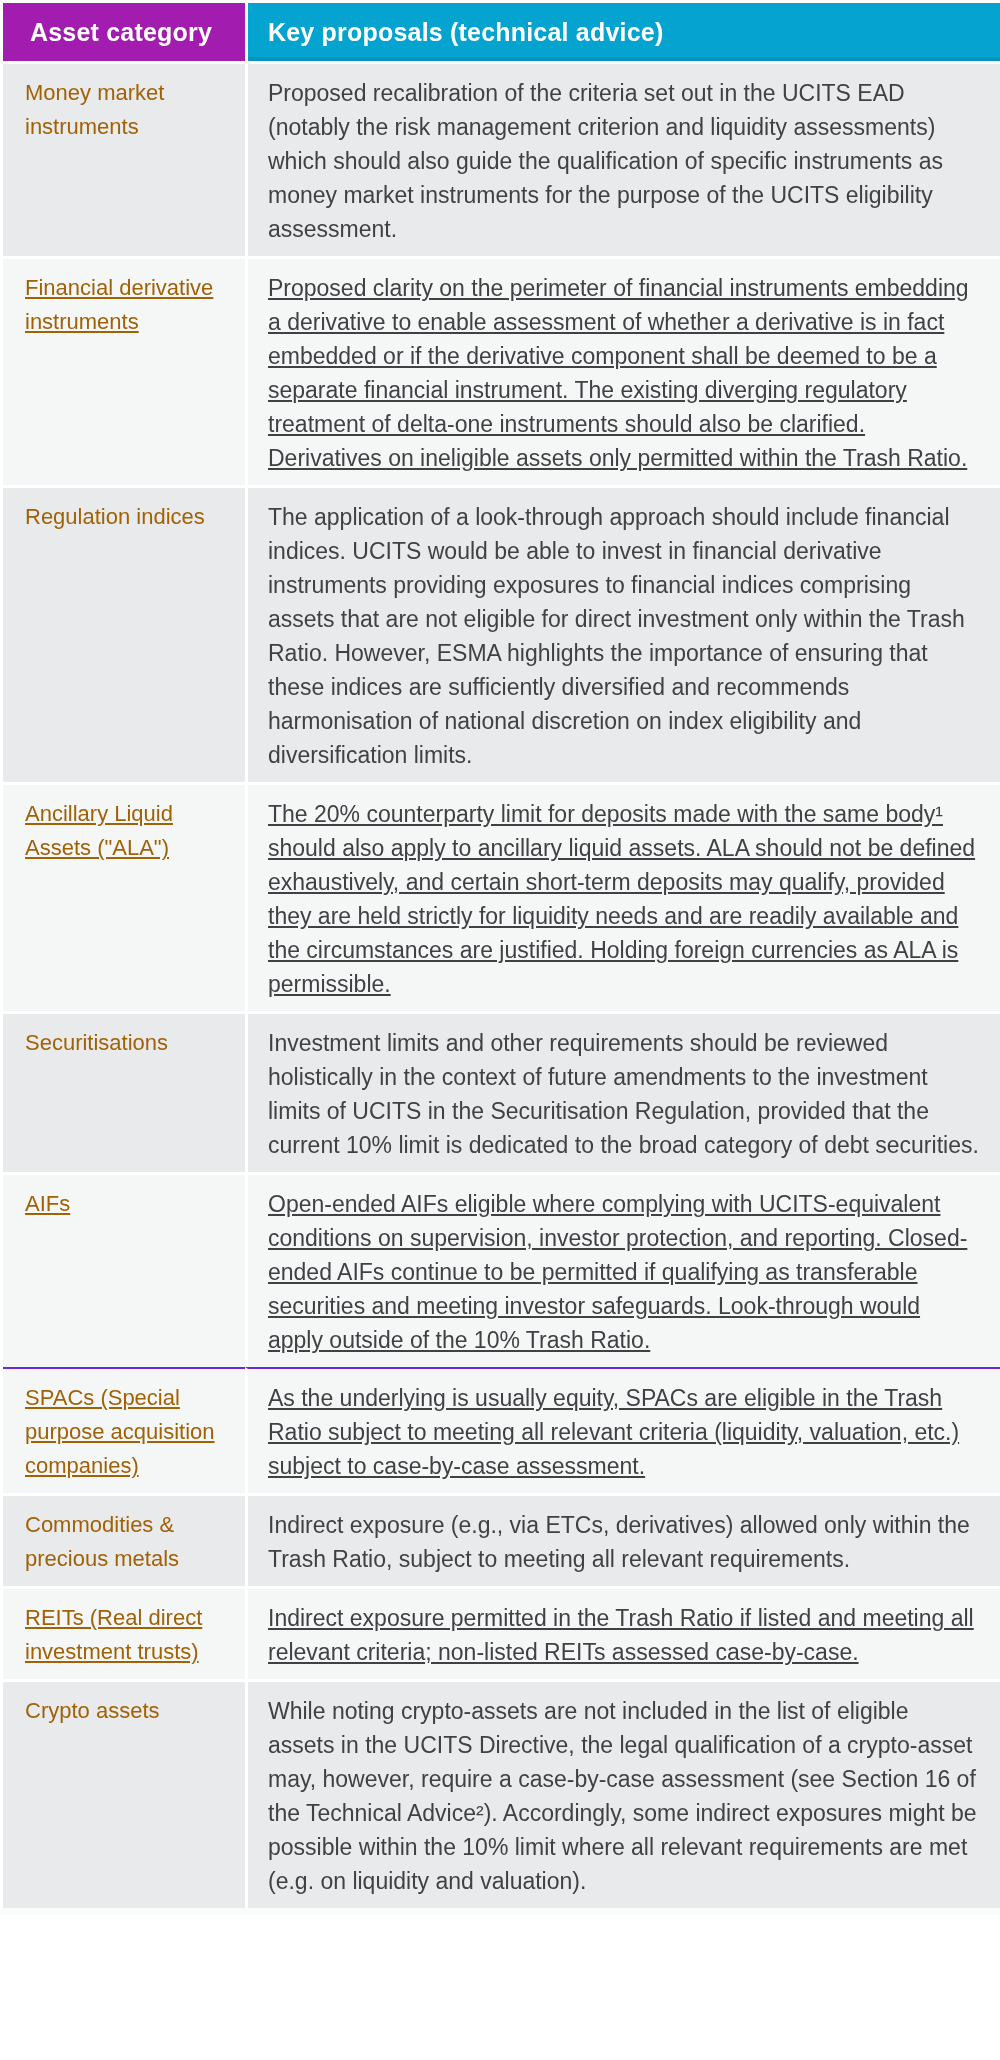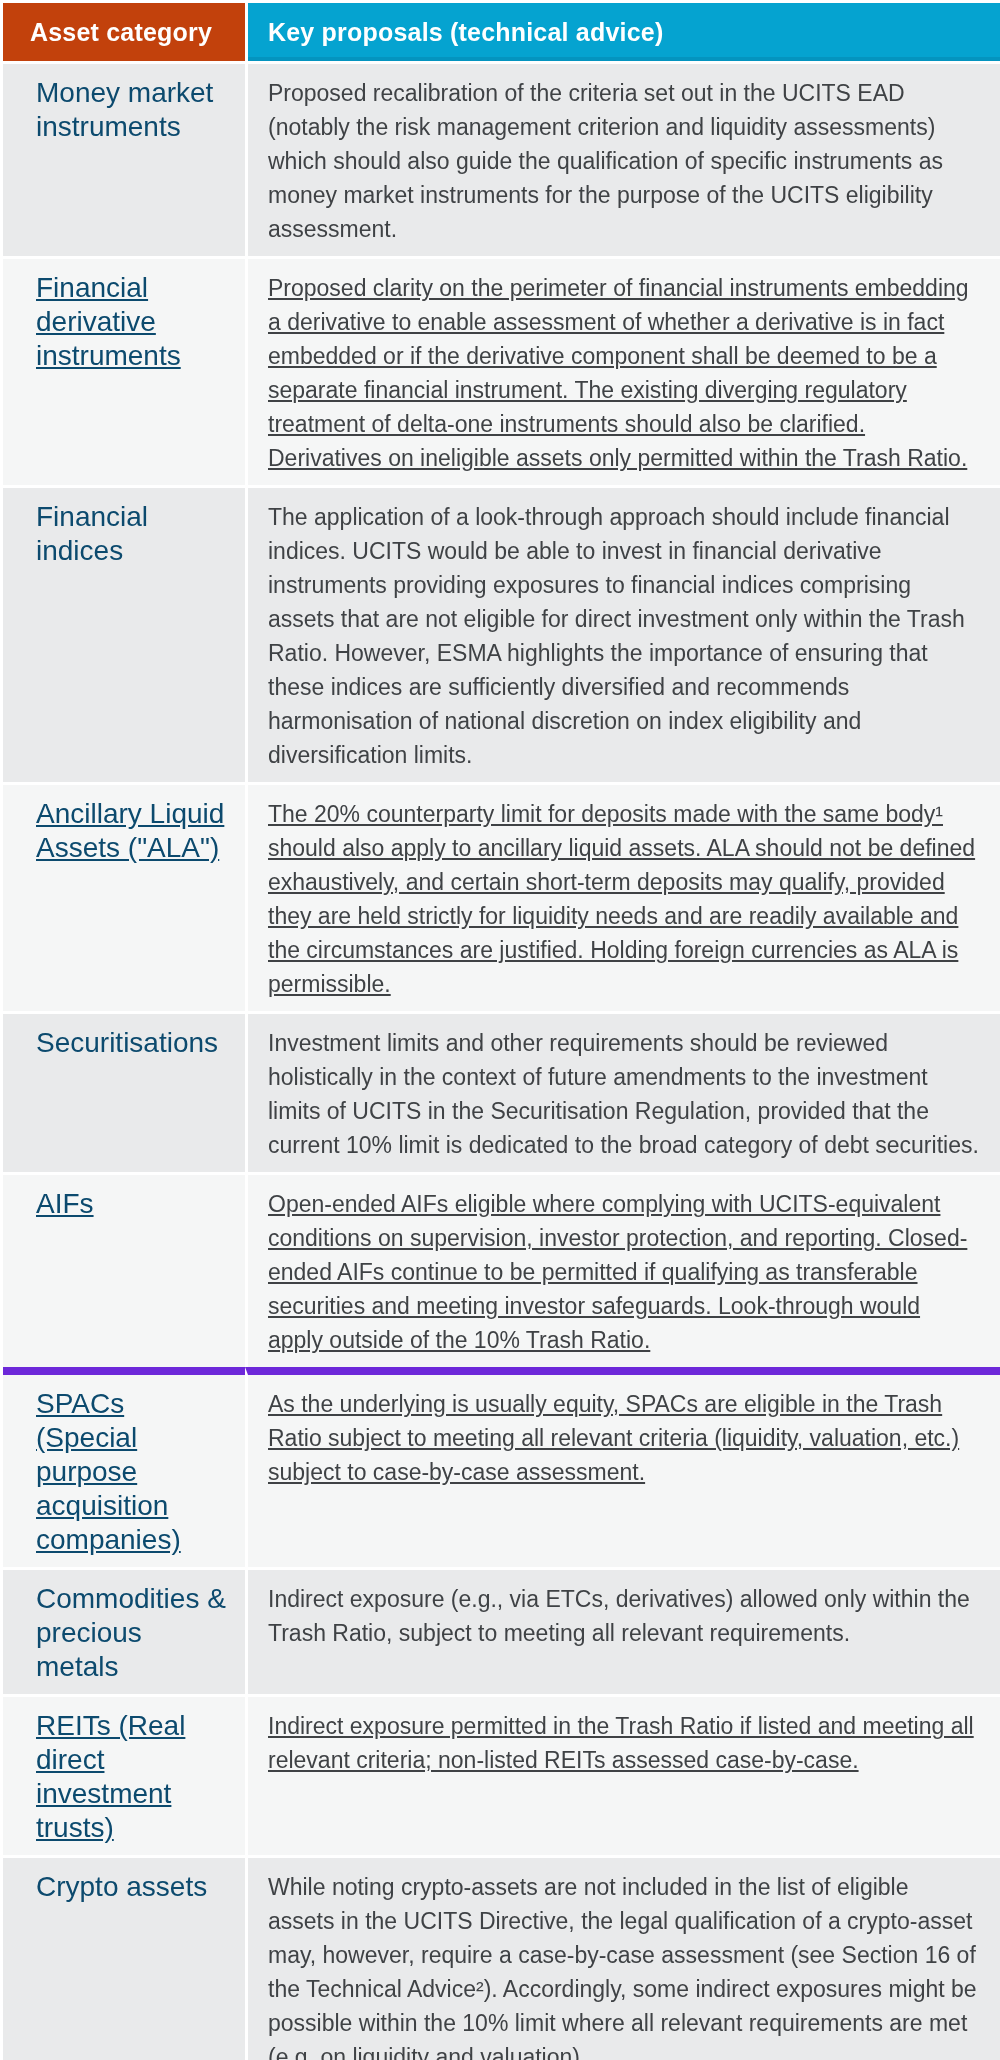--- a/index.html
+++ b/index.html
@@ -25,58 +25,58 @@
   }
   .row { display: table-row; }
   .cell {
     display: table-cell;
     vertical-align: top;
     box-sizing: border-box;
   }
   
   .hdr-cat {
     width: 242px;
-    background: #c2410c;
+    background: #a21caf;
     color: #ffffff;
     font-size: 25px;
     font-weight: 700;
     letter-spacing: 0.2px;
     padding: 15px 8px 14px 27px;
   }
   .hdr-prop {
     background: #05a3d0;
     color: #ffffff;
     font-size: 25px;
     font-weight: 700;
     letter-spacing: 0.2px;
     padding: 15px 10px 14px 20px;
     border-left: 3px solid #ffffff;
     box-shadow: inset 0 -4px 0 rgba(0, 45, 70, 0.12);
   }
   
   .dark  > .cell { background: #e9eaeb; }
   .light > .cell { background: #f5f6f6; text-decoration: underline; }
   .cat {
-    color: #0c4a6e;
-    font-size: 28px;
+    color: #a16207;
+    font-size: 22px;
     line-height: 34px;
-    padding: 12px 14px 10px 33px;
+    padding: 12px 14px 10px 22px;
     border-top: 3px solid #ffffff;
   }
   .prop {
     color: #3f4245;
     font-size: 23px;
     line-height: 34px;
     padding: 12px 22px 10px 20px;
     border-top: 3px solid #ffffff;
     border-left: 3px solid #ffffff;
   }
   
   .sep-gray > .cat,
-  .sep-gray > .prop { border-top: 8px solid #6d28d9; }
+  .sep-gray > .prop { border-top: 2px solid #6d28d9; }
   .footer-strip {
     width: 1000px;
     height: 7px;
     background: #fafbfb;
   }
 </style>
 </head>
 <body>
 
 <div class="tbl">
@@ -90,21 +90,21 @@
     <div class="cell cat">Money market instruments</div>
     <div class="cell prop">Proposed recalibration of the criteria set out in the UCITS EAD (notably the risk management criterion and liquidity assessments) which should also guide the qualification of specific instruments as money market instruments for the purpose of the UCITS eligibility assessment.</div>
   </div>
 
   <div class="row light">
     <div class="cell cat">Financial derivative instruments</div>
     <div class="cell prop">Proposed clarity on the perimeter of financial instruments embedding a derivative to enable assessment of whether a derivative is in fact embedded or if the derivative component shall be deemed to be a separate financial instrument. The existing diverging regulatory treatment of delta-one instruments should also be clarified. Derivatives on ineligible assets only permitted within the Trash Ratio.</div>
   </div>
 
   <div class="row dark">
-    <div class="cell cat">Financial indices</div>
+    <div class="cell cat">Regulation indices</div>
     <div class="cell prop">The application of a look-through approach should include financial indices. UCITS would be able to invest in financial derivative instruments providing exposures to financial indices comprising assets that are not eligible for direct investment only within the Trash Ratio. However, ESMA highlights the importance of ensuring that these indices are sufficiently diversified and recommends harmonisation of national discretion on index eligibility and diversification limits.</div>
   </div>
 
   <div class="row light">
     <div class="cell cat">Ancillary Liquid Assets ("ALA")</div>
     <div class="cell prop">The 20% counterparty limit for deposits made with the same body¹ should also apply to ancillary liquid assets. ALA should not be defined exhaustively, and certain short-term deposits may qualify, provided they are held strictly for liquidity needs and are readily available and the circumstances are justified. Holding foreign currencies as ALA is permissible.</div>
   </div>
 
   <div class="row dark">
     <div class="cell cat">Securitisations</div>

